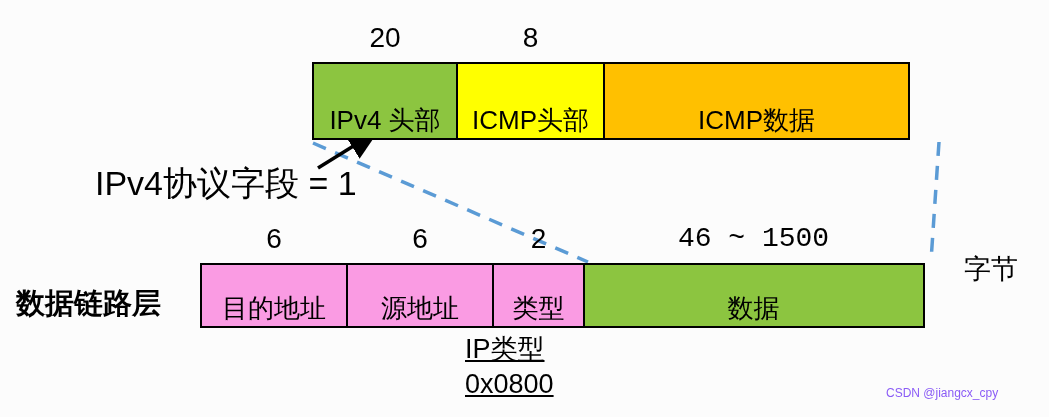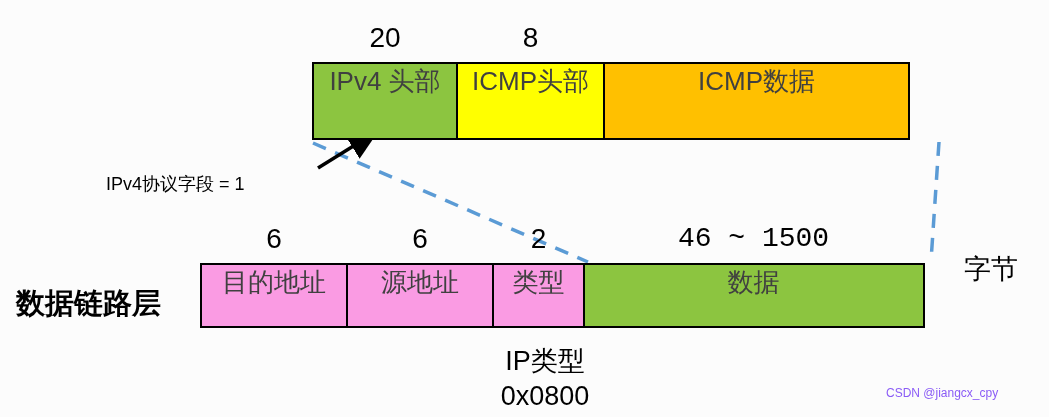--- a/index.html
+++ b/index.html
@@ -25,78 +25,78 @@
     display: flex;
   }
   .top-row { left: 312px; top: 62px; height: 78px; }
   .bottom-row { left: 200px; top: 263px; height: 65px; }
   .field {
     position: relative;
     box-sizing: border-box;
     border: 2.5px solid #000;
     height: 100%;
     display: flex;
-    align-items: flex-start;
+    align-items: flex-end;
     justify-content: center;
   }
   .field + .field { margin-left: -2.5px; }
   .field-label {
     font-size: 26px;
-    color: #404040;
+    color: #000000;
     white-space: nowrap;
   }
   .size-label {
     position: absolute;
     top: -42px;
     left: 0; right: 0;
     text-align: center;
     font-size: 28px;
     color: #000;
     white-space: nowrap;
   }
   .w146 { width: 146px; }
   .w150 { width: 150px; }
   .w332 { width: 307px; }
   .w148 { width: 148px; }
   .w149 { width: 149px; }
   .w93  { width: 93px;  }
   .w342 { width: 342px; font-family: Liberation Mono, monospace; }
   .annotation-protocol {
     position: absolute;
-    left: 95px; top: 172px;
-    font-size: 18px;
+    left: 95px; top: 161px;
+    font-size: 34px;
     color: #000;
     white-space: nowrap;
-    margin-left: 11px;
   }
   .layer-label {
     position: absolute;
     left: 16px; top: 276px;
     font-size: 29px;
     font-weight: bold;
     color: #000;
     white-space: nowrap;
     margin-top: 8px;
   }
   .unit-label {
     position: absolute;
     left: 964px; top: 221px;
     font-size: 27px;
     color: #000;
     white-space: nowrap;
     margin-top: 30px;
   }
   .type-annotation {
     position: absolute;
-    left: 465px; top: 344px;
+    left: 465px; top: 332px;
     width: 160px;
-    text-align: center;
+    text-align: left;
     font-size: 27px;
     line-height: 35px;
     color: #000;
+    text-decoration: underline;
   }
   .watermark {
     position: absolute;
     left: 886px; top: 386px;
     font-size: 12px;
     color: #8b5cf6;
     white-space: nowrap;
   }
 </style>
 </head>

